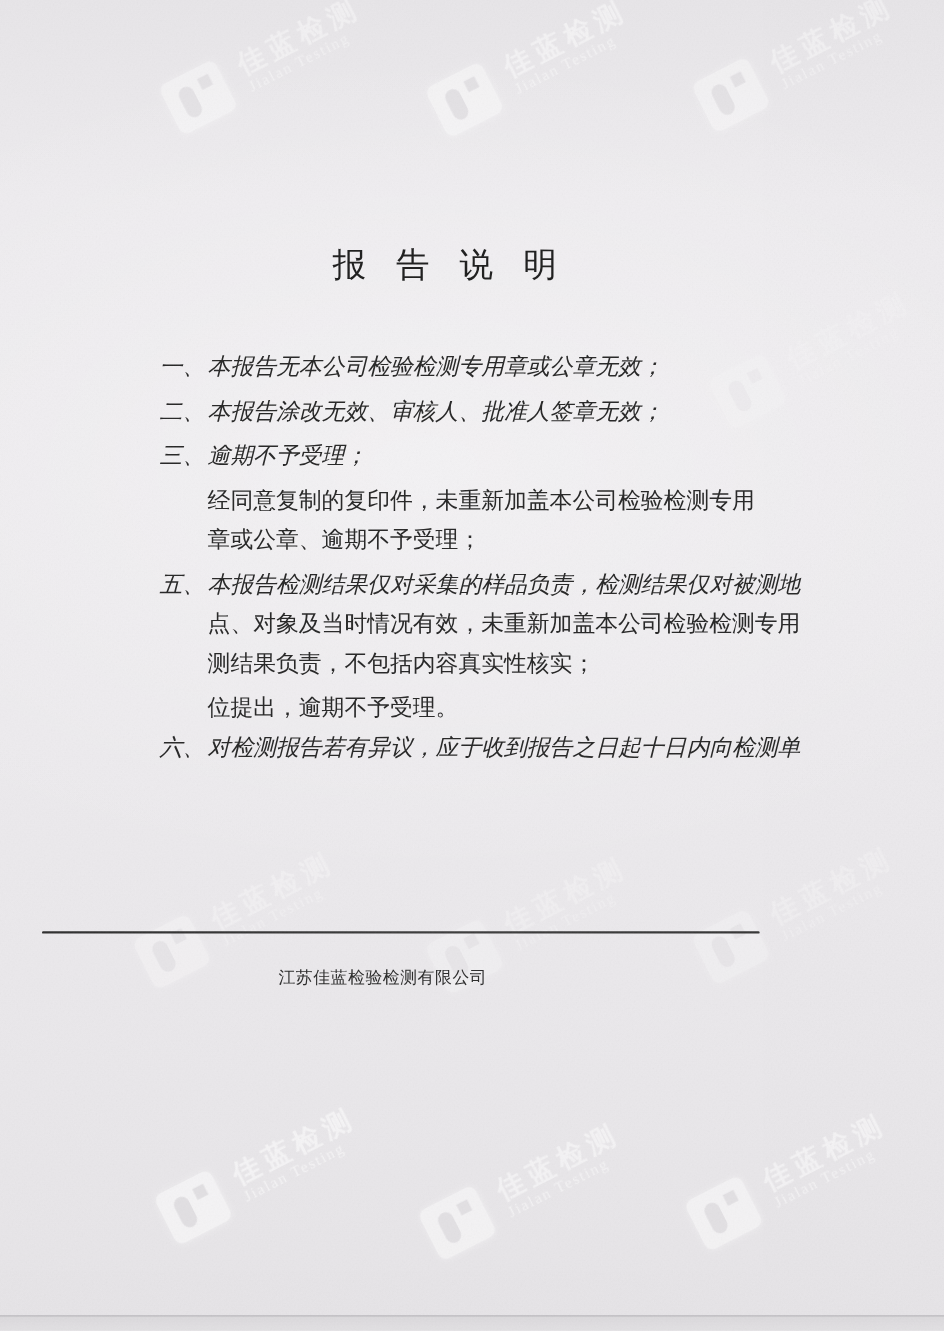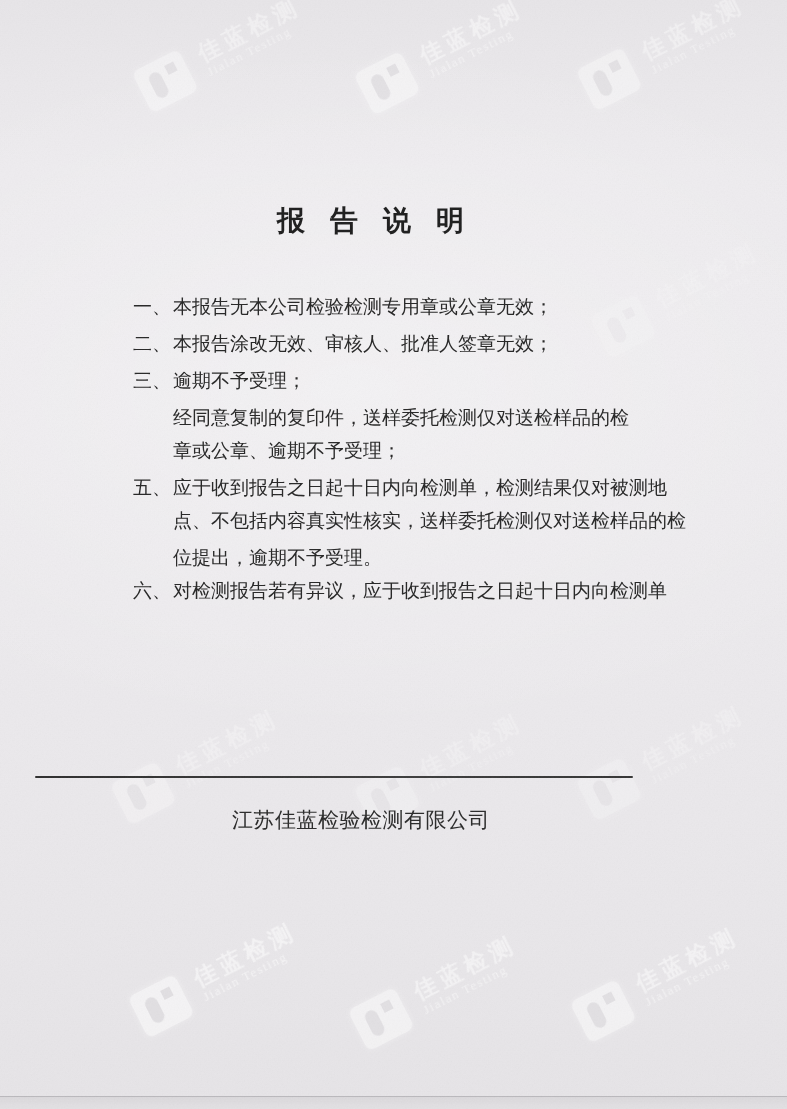--- a/index.html
+++ b/index.html
@@ -23,40 +23,40 @@
   }
   .wm-logo{width:52px;height:46px;background:rgba(255,255,255,0.96);border-radius:7px;position:relative;flex:0 0 auto;box-shadow:0 0 6px rgba(255,255,255,0.6);}
   .wm-logo::before{content:"";position:absolute;left:12px;top:10px;width:13px;height:27px;border-radius:7px;background:rgba(196,194,199,0.6);}
   .wm-logo::after{content:"";position:absolute;right:10px;top:9px;width:10px;height:10px;background:rgba(196,194,199,0.6);}
   .wm-texts{display:flex;flex-direction:column;line-height:1.05;}
   .wm-cn{font-size:23px;font-weight:bold;letter-spacing:5px;}
   .wm-en{font-size:13px;letter-spacing:1.5px;}
   
   .title{
     position:absolute;left:277px;top:202px;
-    font-size:28px;font-weight:bold;color:#1d1d1d;
+    font-size:28px;font-weight:normal;color:#1d1d1d;
     letter-spacing:6px;word-spacing:6px;white-space:nowrap;
   }
   .notes{
     position:absolute;left:133px;top:290px;width:560px;
     font-size:19px;line-height:33px;color:#262626;
   }
   .item{margin:0 0 4px 0;}
   .marker{display:inline-block;width:40px;}
   .line{white-space:nowrap;}
-  .first{white-space:nowrap;}
+  .first{white-space:nowrap;font-style:italic;}
   .cont{margin-left:40px;white-space:nowrap;}
   .rule{
     position:absolute;left:35px;top:776px;width:598px;height:2px;
     background:linear-gradient(90deg,#2e2e2e,#3d3d3d 60%,#353535);
     border-radius:1px;
   }
   .company{
     position:absolute;left:232px;top:806px;
-    font-size:21px;letter-spacing:0.5px;color:#2a2a2a;white-space:nowrap;
+    font-size:14px;letter-spacing:0.5px;color:#2a2a2a;white-space:nowrap;
   }
   .bottom-edge{
     position:absolute;left:0;right:0;top:1096px;height:13px;
     border-top:1px solid rgba(110,108,114,0.35);
     background:linear-gradient(180deg,rgba(0,0,0,0.05),rgba(0,0,0,0.01));
   }
   .noise{position:absolute;inset:0;pointer-events:none;}
 </style>
 </head>
 <body style="background: rgb(234, 232, 235);">
@@ -147,27 +147,28 @@
 
     <div class="item">
       <div class="line first"><span class="marker">二、</span><span>本报告涂改无效、审核人、批准人签章无效；</span></div>
     </div>
 
     <div class="item">
       <div class="line first"><span class="marker">三、</span><span>逾期不予受理；</span></div>
     </div>
 
     <div class="item">
-      <div class="line cont">经同意复制的复印件，送样委托检测仅对送检样品的检</div>
+      <div class="line cont">经同意复制的复印件，未重新加盖本公司检验检测专用</div>
       <div class="line cont">章或公章、逾期不予受理；</div>
     </div>
 
     <div class="item">
-      <div class="line first"><span class="marker">五、</span><span>应于收到报告之日起十日内向检测单，检测结果仅对被测地</span></div>
-      <div class="line cont">点、不包括内容真实性核实，送样委托检测仅对送检样品的检</div>
+      <div class="line first"><span class="marker">五、</span><span>本报告检测结果仅对采集的样品负责，检测结果仅对被测地</span></div>
+      <div class="line cont">点、对象及当时情况有效，未重新加盖本公司检验检测专用</div>
+      <div class="line cont">测结果负责，不包括内容真实性核实；</div>
     </div>
 
     <div class="item">
       <div class="line cont">位提出，逾期不予受理。</div>
       <div class="line first"><span class="marker">六、</span><span>对检测报告若有异议，应于收到报告之日起十日内向检测单</span></div>
     </div>
 
   </div>
 
   <div class="rule"></div>

